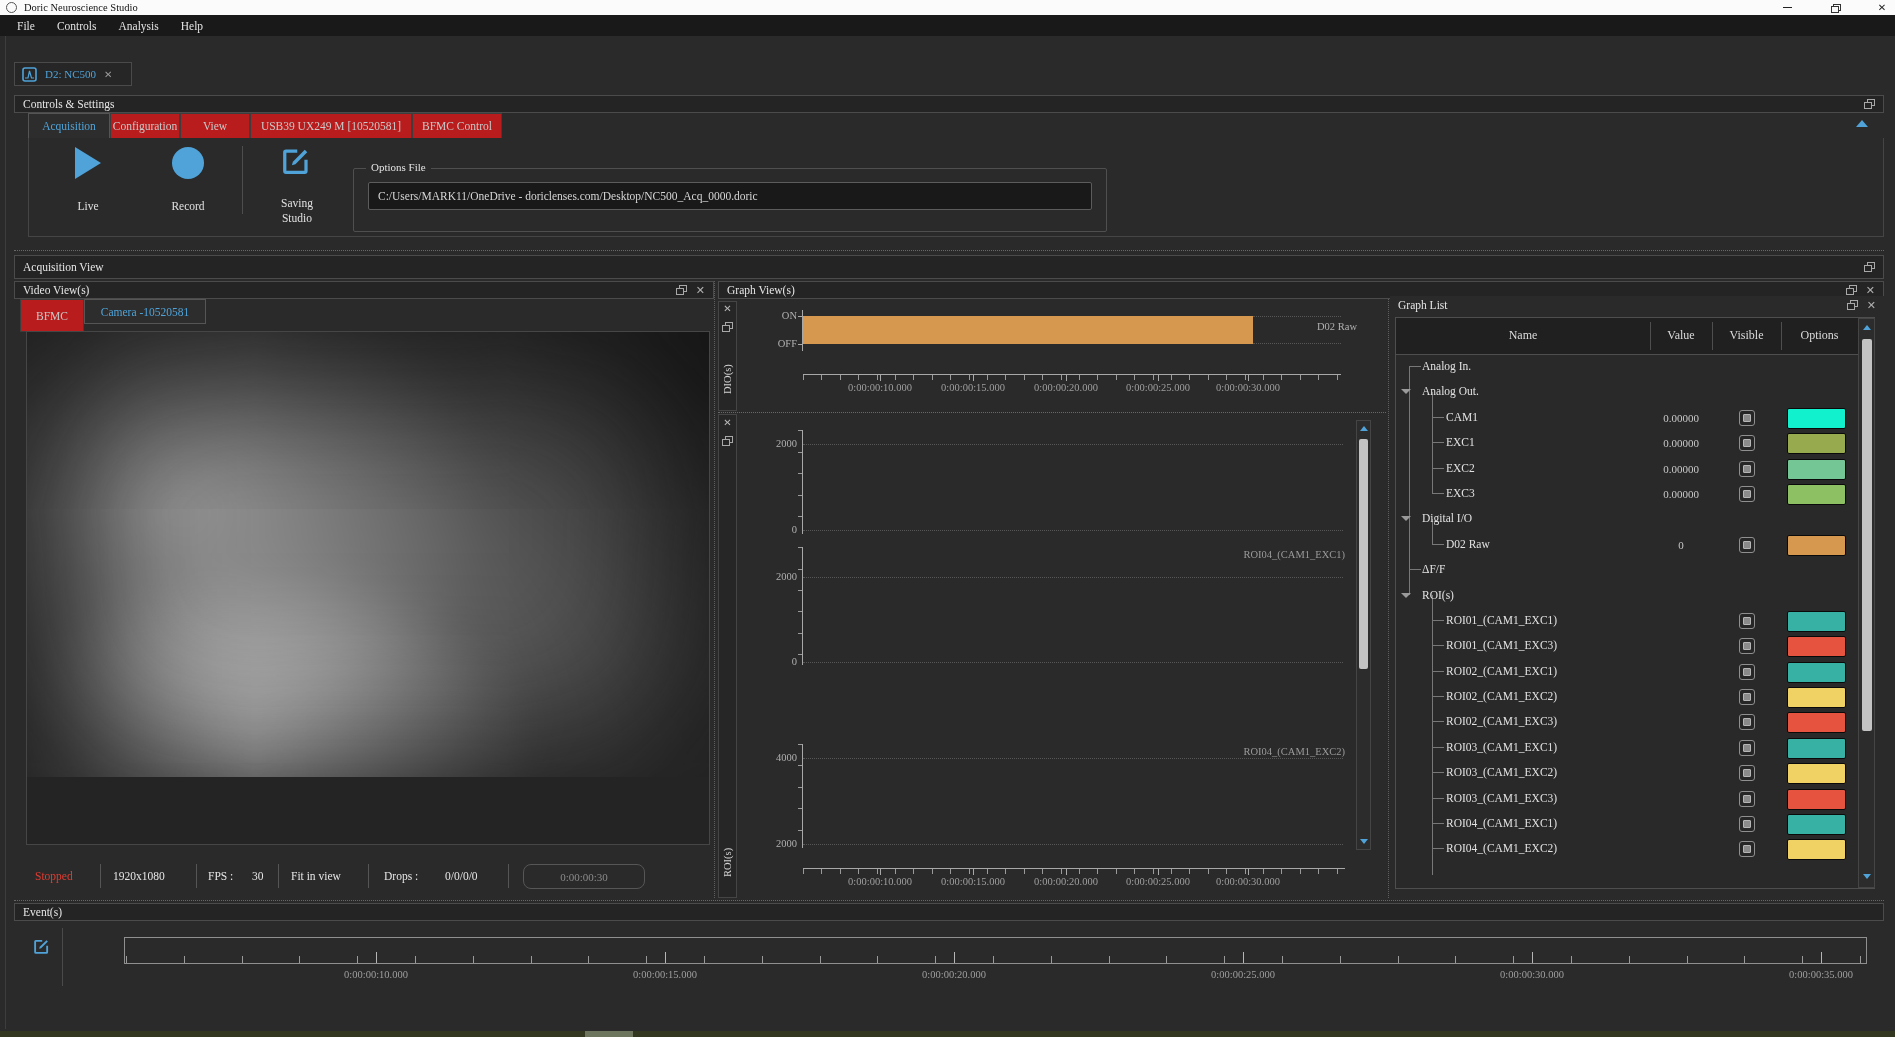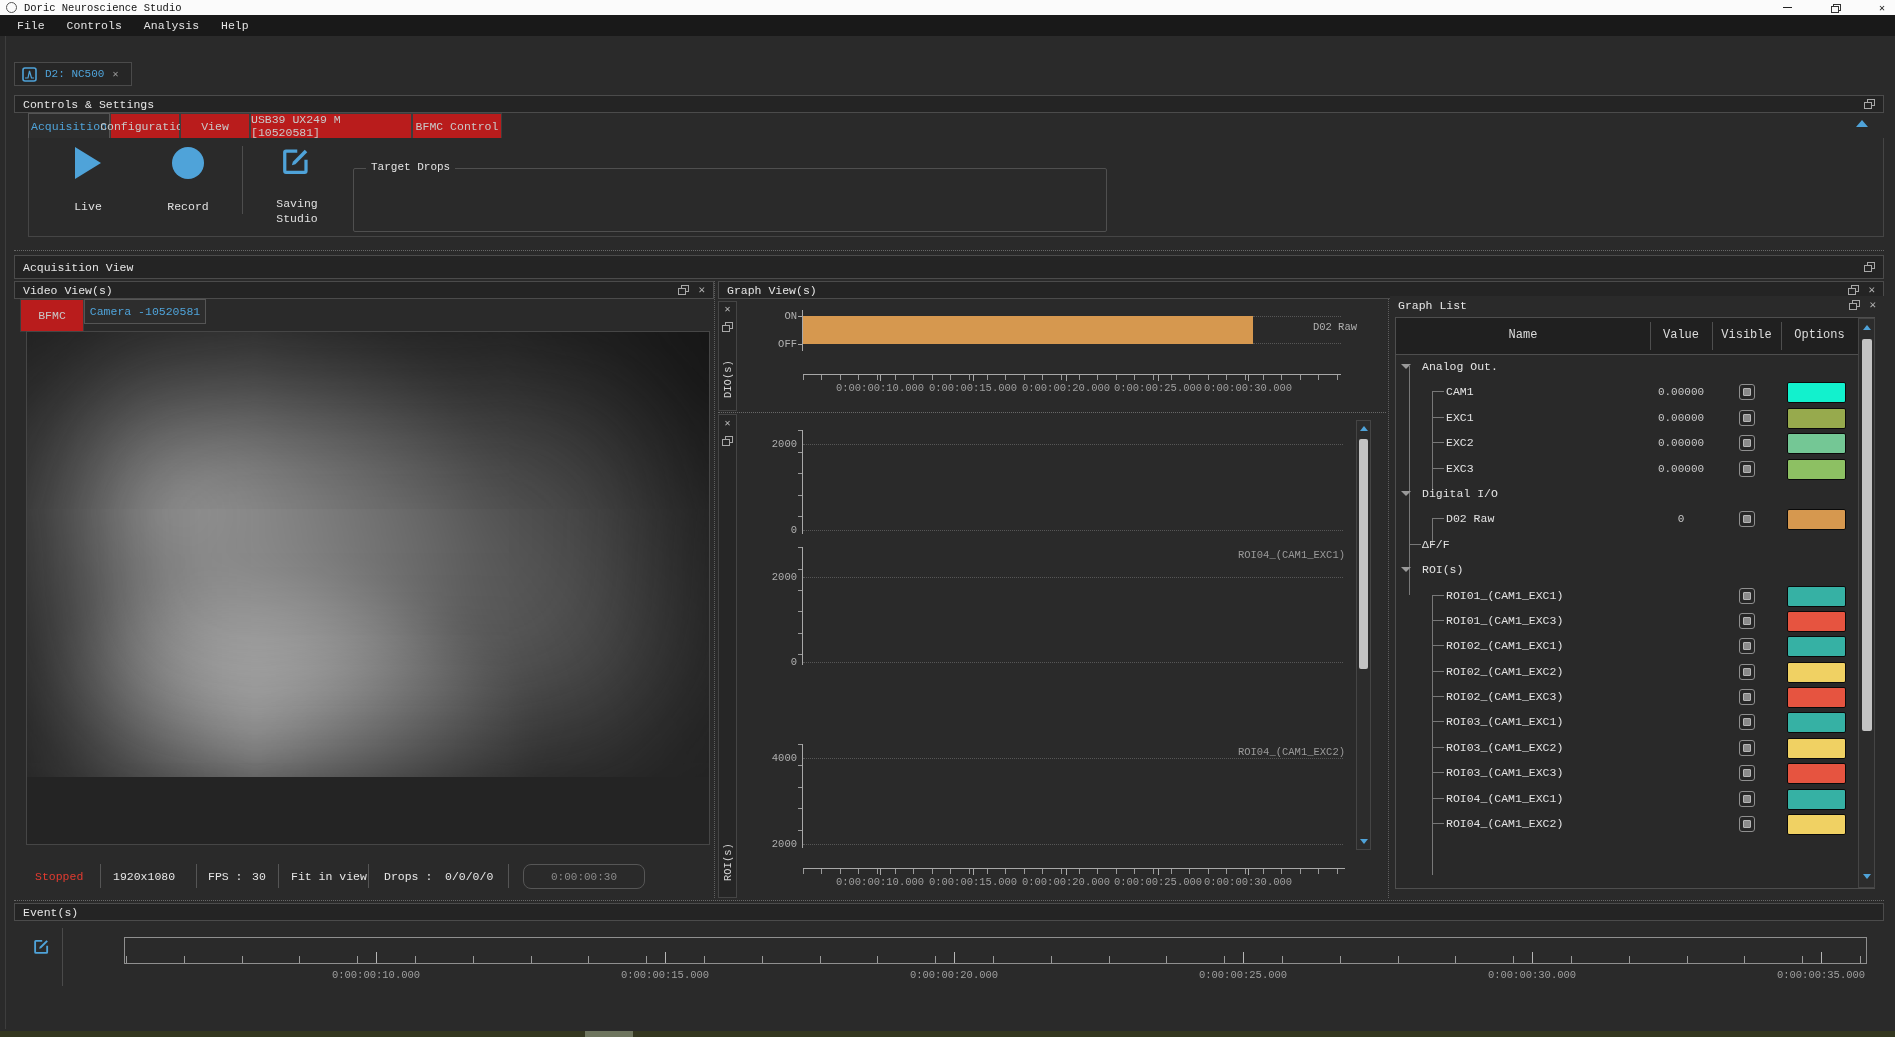--- a/index.html
+++ b/index.html
@@ -1,17 +1,17 @@
 <!DOCTYPE html>
 <html><head>
 <meta charset="utf-8">
 <style>
   html,body{margin:0;padding:0;background:#1b1b1b;}
   .screen{position:relative;width:1895px;height:1037px;background:#2a2a2a;overflow:hidden;
-          font-family:Liberation Mono, monospace;color:#e2e2e2;}
+          font-family:Liberation Serif, serif;color:#e2e2e2;}
   .abs{position:absolute;}
   
   .titlebar{position:absolute;left:0;top:0;width:1895px;height:15px;background:#fbfbfb;color:#111;
             display:flex;align-items:center;font-size:10.5px;}
   .applogo{width:9px;height:9px;border:1.5px solid #555;border-radius:50%;margin:0 7px 0 6px;}
   .wbtn{position:absolute;top:0;height:15px;width:22px;display:flex;align-items:center;justify-content:center;color:#222;font-size:10px;}
   .wrest{position:relative;width:9px;height:8px;}
   .wrest::before{content:"";position:absolute;left:2px;top:0;width:6px;height:5px;border:1px solid #333;}
   .wrest::after{content:"";position:absolute;left:0;top:2px;width:6px;height:5px;border:1px solid #333;background:#fbfbfb;}
   .menubar{position:absolute;left:0;top:15px;width:1895px;height:21px;background:#191919;display:flex;align-items:center;padding-left:6px;box-sizing:border-box;}
@@ -159,21 +159,24 @@
   <div class="abs" style="left:242px;top:146px;width:1px;height:68px;background:#4d4d4d;"></div>
   <div class="abs" style="left:281px;top:146px;">
     <svg width="30" height="30" viewBox="0 0 24 24">
       <path d="M20 11v9a1 1 0 0 1-1 1H4a1 1 0 0 1-1-1V5a1 1 0 0 1 1-1h9" fill="none" stroke="#4fa3d9" stroke-width="2.6"></path>
       <path d="M9.5 12.5 19 3l2 2-9.5 9.5-2.8.8z" fill="#4fa3d9"></path>
     </svg>
   </div>
   <div class="blabel" style="left:266px;top:196px;width:62px;line-height:15px;">Saving Studio</div>
 
   <div class="abs" style="left:353px;top:168px;width:752px;height:62px;border:1px solid #4f4f4f;border-radius:2px;"></div>
-  <div class="abs" style="left:366px;top:161px;background:#2a2a2a;padding:0 5px;font-size:11px;color:#e3e3e3;">Target Drops</div>
+  <div class="abs" style="left:366px;top:161px;background:#2a2a2a;padding:0 5px;font-size:11px;color:#e3e3e3;">Options File</div>
+  <div class="field" style="left:368px;top:182px;width:724px;height:28px;">
+    <span>C:/Users/MARK11/OneDrive - doriclenses.com/Desktop/NC500_Acq_0000.doric</span>
+  </div>
 
   <div class="doth" style="left:14px;top:250px;width:1870px;"></div>
 
   <div class="hdr" style="left:14px;top:255px;width:1870px;height:24px;">
     <span>Acquisition View</span>
     <span class="sp"></span>
     <span class="icf"></span>
   </div>
 
   <div class="hdr" style="left:14px;top:281px;width:700px;height:18px;">
@@ -316,20 +319,24 @@
     </div>
 
     <div class="rows">
 
       <div class="guide" style="left:13px;top:12px;height:229px;"></div>
       <div class="guide" style="left:36px;top:38px;height:101px;"></div>
       <div class="guide" style="left:36px;top:165px;height:25px;"></div>
       <div class="guide" style="left:36px;top:241px;height:280px;"></div>
 
       <div class="row">
+        <span class="dash d0"></span>
+          <span class="nm l0">Analog In.</span>
+      </div>
+      <div class="row">
         <span class="arr tri-d"></span>
           <span class="nm l0">Analog Out.</span>
       </div>
       <div class="row">
         <span class="dash d1"></span>
           <span class="nm l1">CAM1</span>
         <span class="val">0.00000</span>
         <span class="cb"></span>
         <span class="swatch" style="background-color: rgb(18, 241, 205);"></span>
       </div>

